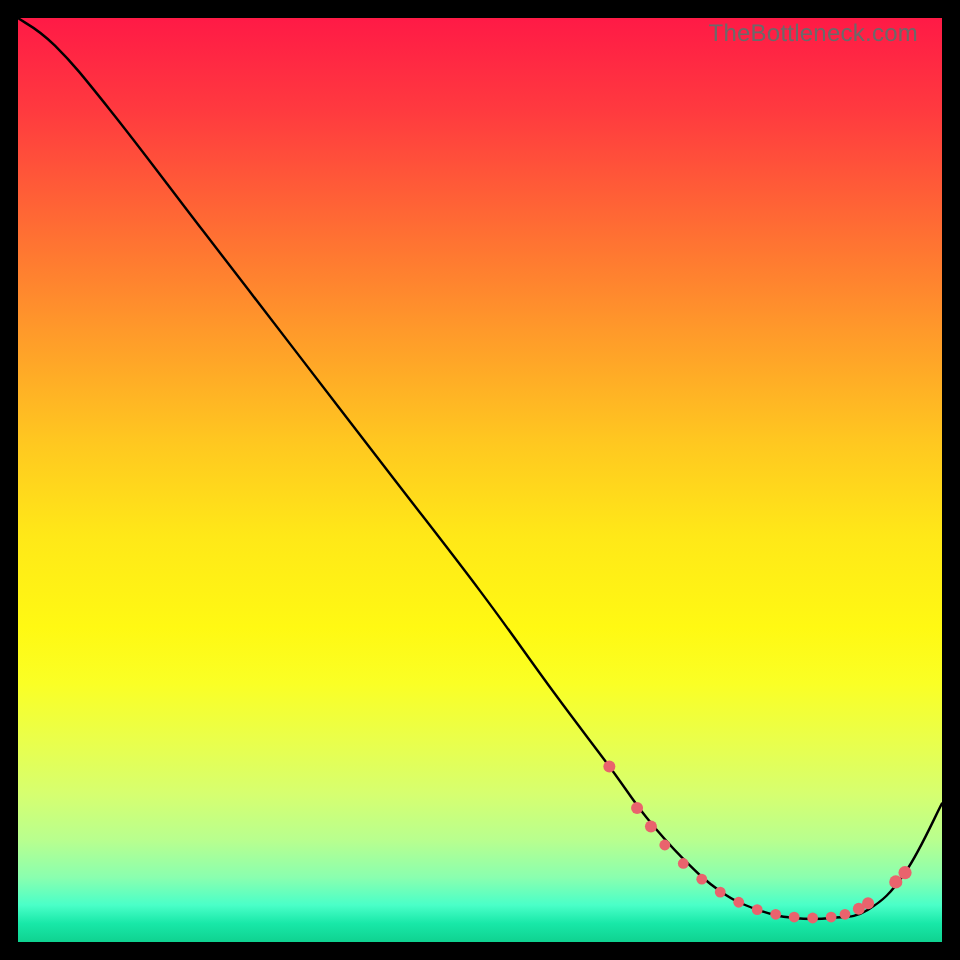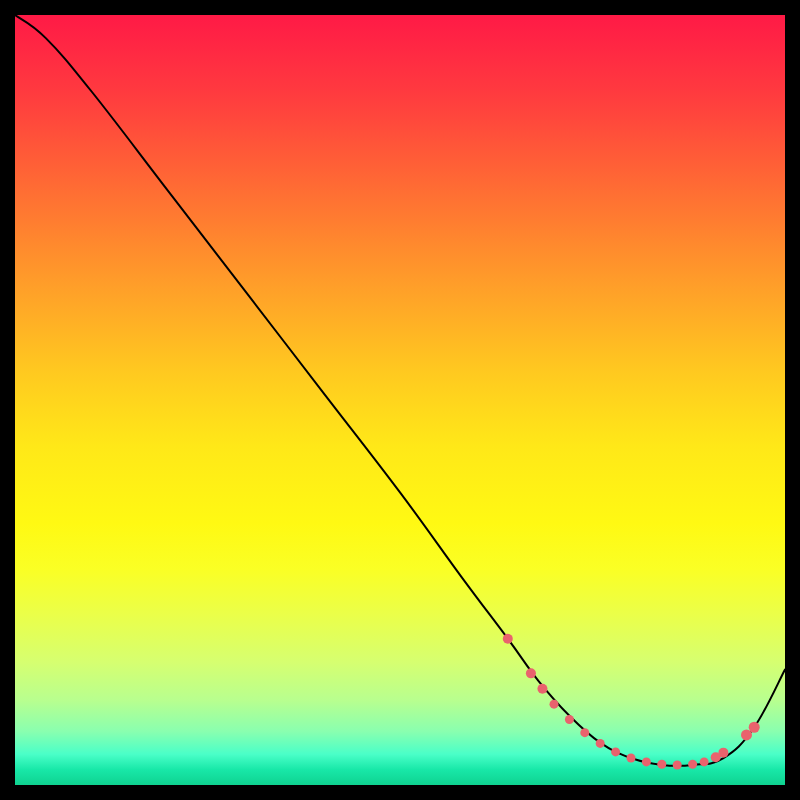--- a/index.html
+++ b/index.html
@@ -58,20 +58,21 @@
     top: 0;
     width: 770px;
     height: 770px;
   }
 </style>
 </head>
 <body>
 
 <div class="frame">
   <div class="plot">
+    <div class="watermark">TheBottleneck.com</div>
     <svg class="curve" viewBox="0 0 770 770" preserveAspectRatio="none">
       <path id="curve-path" fill="none" stroke-width="2" stroke-linecap="round" stroke-linejoin="round" d="M 0.00 0.00 C 6.16 4.62, 15.40 7.70, 30.80 23.10 C 46.20 38.50, 52.36 46.20, 77.00 77.00 C 101.64 107.80, 123.20 137.06, 154.00 177.10 C 184.80 217.14, 200.20 237.16, 231.00 277.20 C 261.80 317.24, 277.20 337.26, 308.00 377.30 C 338.80 417.34, 357.28 440.44, 385.00 477.40 C 412.72 514.36, 425.04 532.84, 446.60 562.10 C 468.16 591.36, 477.40 602.91, 492.80 623.70 C 508.20 644.49, 511.28 650.65, 523.60 666.05 C 535.92 681.45, 542.08 688.38, 554.40 700.70 C 566.72 713.02, 572.88 719.18, 585.20 727.65 C 597.52 736.12, 603.68 738.58, 616.00 743.05 C 628.32 747.52, 634.48 748.59, 646.80 749.98 C 659.12 751.37, 665.28 751.37, 677.60 749.98 C 689.92 748.59, 696.08 750.60, 708.40 743.05 C 720.72 735.50, 726.88 729.96, 739.20 712.25 C 751.52 694.54, 763.84 666.05, 770.00 654.50" stroke="#000000"></path>
       <g id="markers">
           <circle cx="492.80" cy="623.70" r="5.00" fill="#e9636d"></circle>
           <circle cx="515.90" cy="658.35" r="5.00" fill="#e9636d"></circle>
           <circle cx="527.45" cy="673.75" r="5.00" fill="#e9636d"></circle>
           <circle cx="539.00" cy="689.15" r="4.50" fill="#e9636d"></circle>
           <circle cx="554.40" cy="704.55" r="4.50" fill="#e9636d"></circle>
           <circle cx="569.80" cy="717.64" r="4.50" fill="#e9636d"></circle>
           <circle cx="585.20" cy="728.42" r="4.50" fill="#e9636d"></circle>

